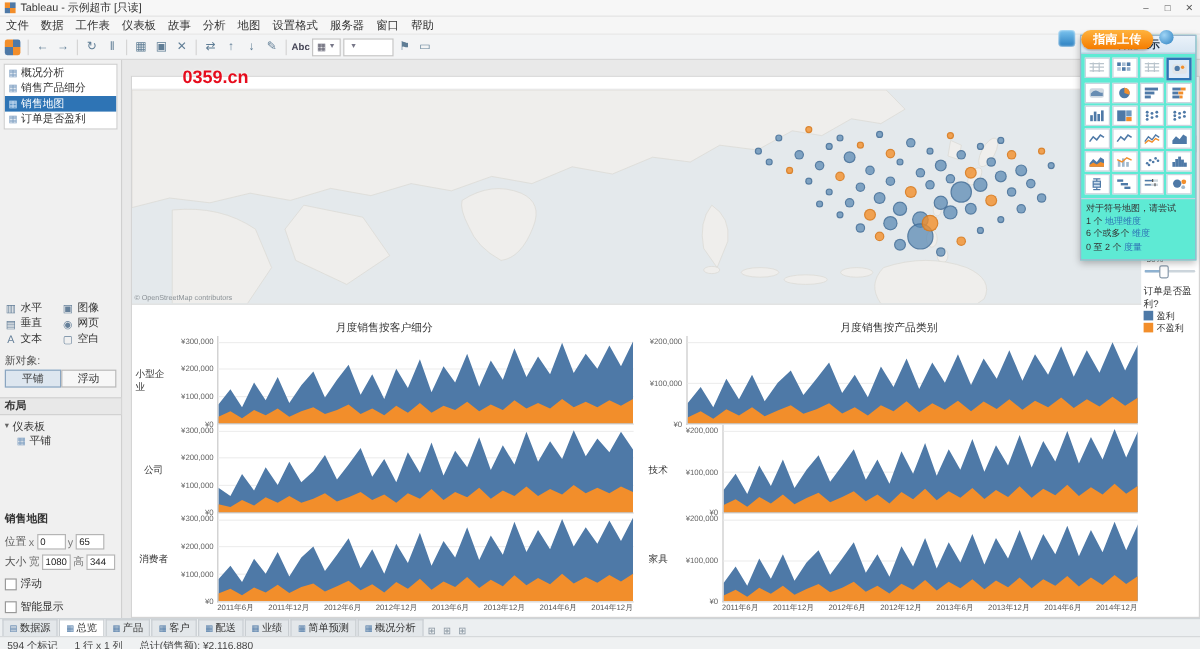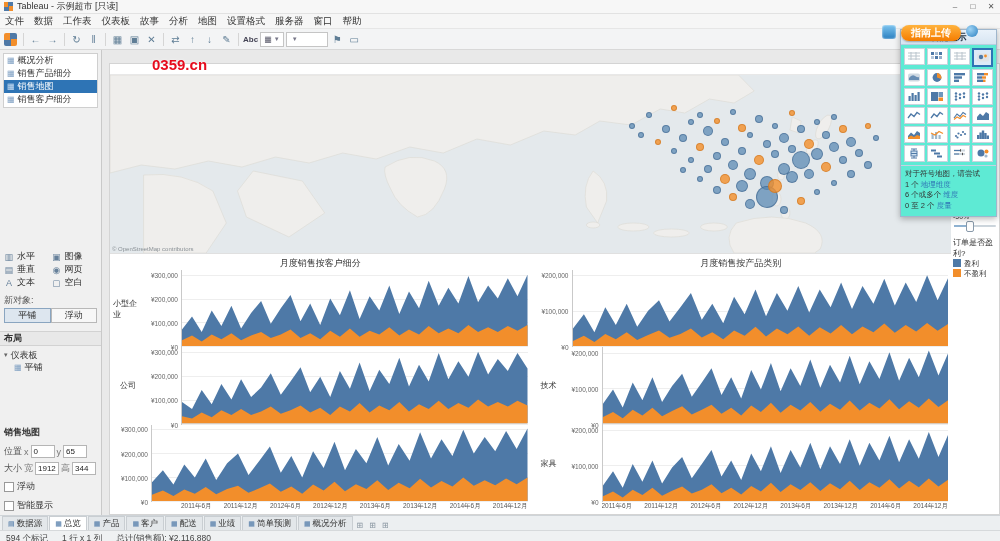--- a/index.html
+++ b/index.html
@@ -62,21 +62,21 @@
   .dash-left{flex:1;display:flex;flex-direction:column;min-width:0}
   .map-card{height:178px;margin-top:10px;position:relative;background:#e4e9ec;overflow:hidden;border-top:1px solid #e8e8e8;border-bottom:1px solid #e0e0e0;flex:none}
   .map-svg{position:absolute;inset:0;width:100%;height:100%}
   #mappoints{position:absolute;inset:0}
   .pt{position:absolute;border-radius:50%}
   .pt.b{background:rgba(86,135,178,.72);border:1px solid rgba(55,95,135,.55)}
   .pt.o{background:rgba(242,142,43,.8);border:1px solid rgba(200,110,20,.55)}
   .map-attrib{position:absolute;left:2px;bottom:1px;font-size:6px;color:#8a9196}
   .map-tools{position:absolute;right:4px;top:1px;color:#99a;font-size:8px}
 
-  .charts{flex:1;display:flex;padding-top:3px;min-height:0}
+  .charts{flex:1;display:flex;padding-top:13px;min-height:0}
   .chart{flex:1;display:flex;flex-direction:column;min-width:0;padding:0 3px}
   .chart-title{text-align:center;font-size:9px;color:#333;height:13px;line-height:13px;flex:none}
   .crow{flex:1;display:flex;min-height:0}
   .crow-label{width:30px;font-size:8px;color:#333;display:flex;align-items:center;justify-content:center;flex:none}
   .crow-ticks{width:38px;position:relative;font-size:6.5px;color:#666;flex:none}
   .tick{position:absolute;right:3px;transform:translateY(-50%);white-space:nowrap}
   .crow-plot{flex:1;position:relative;border-left:1px solid #c9c9c9;border-bottom:1px solid #c9c9c9;min-width:0}
   .gline{position:absolute;left:0;right:0;height:1px;background:#eeeeee}
   .crow-plot svg{position:absolute;inset:0;width:100%;height:100%}
   .xlabels{height:12px;display:flex;margin-left:68px;justify-content:space-between;font-size:6.5px;color:#555;flex:none;overflow:hidden}
@@ -195,21 +195,21 @@
           <div class="sheet-item">
             <span class="ic">▦</span>
             <span>销售产品细分</span>
           </div>
           <div class="sheet-item sel">
             <span class="ic">▦</span>
             <span>销售地图</span>
           </div>
           <div class="sheet-item">
             <span class="ic">▦</span>
-            <span>销售客户细分</span>
+            <span>订单是否盈利</span>
           </div>
         </div>
       <div style="height:152px"></div>
       <div class="obj-grid" id="objgrid">
           <div class="obj-item">
             <span class="obj-ico">▥</span>
             <span>水平</span>
           </div>
           <div class="obj-item">
             <span class="obj-ico">▣</span>
@@ -253,21 +253,21 @@
       <div class="prop-row">
         <span class="prop-lbl">位置</span>
         <span class="mini-lbl">x</span>
         <span class="mini-input">0</span>
         <span class="mini-lbl">y</span>
         <span class="mini-input">65</span>
       </div>
       <div class="prop-row">
         <span class="prop-lbl">大小</span>
         <span class="mini-lbl">宽</span>
-        <span class="mini-input">1912</span>
+        <span class="mini-input">1080</span>
         <span class="mini-lbl">高</span>
         <span class="mini-input">344</span>
       </div>
       <div class="chk-row">
         <span class="chk"></span>
         <span>浮动</span>
       </div>
       <div style="flex:1"></div>
       <div class="chk-row">
         <span class="chk"></span>
@@ -404,20 +404,21 @@
                     <div class="gline" style="top: 37.5%;"></div>
                     <div class="gline" style="top: 68.75%;"></div>
                     <div class="gline" style="top: 100%;"></div>
                     <svg viewBox="0 0 100 100" preserveAspectRatio="none">
                       <polygon fill="#4e79a7" points="0,100 0.0,71.9 2.9,81.3 5.7,56.3 8.6,75.0 11.4,48.4 14.3,68.8 17.1,42.2 20.0,65.6 22.9,53.1 25.7,34.4 28.6,62.5 31.4,45.3 34.3,26.6 37.1,59.4 40.0,39.1 42.9,65.6 45.7,31.3 48.6,54.7 51.4,20.3 54.3,57.8 57.1,29.7 60.0,48.4 62.9,14.1 65.7,51.6 68.6,23.4 71.4,45.3 74.3,7.8 77.1,42.2 80.0,18.8 82.9,39.1 85.7,6.3 88.6,35.9 91.4,15.6 94.3,31.3 97.1,7.8 100.0,28.1 100,100"></polygon>
                       <polygon fill="#f28e2b" points="0,100 0.0,90.6 2.9,93.8 5.7,85.9 8.6,92.2 11.4,82.8 14.3,89.1 17.1,81.3 20.0,89.1 22.9,84.4 25.7,78.1 28.6,87.5 31.4,82.8 34.3,76.6 37.1,85.9 40.0,79.7 42.9,89.1 45.7,78.1 48.6,84.4 51.4,73.4 54.3,85.9 57.1,76.6 60.0,82.8 62.9,71.9 65.7,84.4 68.6,75.0 71.4,81.3 74.3,70.3 77.1,81.3 80.0,73.4 82.9,79.7 85.7,68.8 88.6,78.1 91.4,71.9 94.3,78.1 97.1,70.3 100.0,76.6 100,100"></polygon>
                     </svg>
                   </div>
                 </div>
                 <div class="crow">
+                  <div class="crow-label">消费者</div>
                   <div class="crow-ticks">
                     <span class="tick" style="top: 6.25%;">¥300,000</span>
                     <span class="tick" style="top: 37.5%;">¥200,000</span>
                     <span class="tick" style="top: 68.75%;">¥100,000</span>
                     <span class="tick" style="top: 100%;">¥0</span>
                   </div>
                   <div class="crow-plot">
                     <div class="gline" style="top: 6.25%;"></div>
                     <div class="gline" style="top: 37.5%;"></div>
                     <div class="gline" style="top: 68.75%;"></div>

